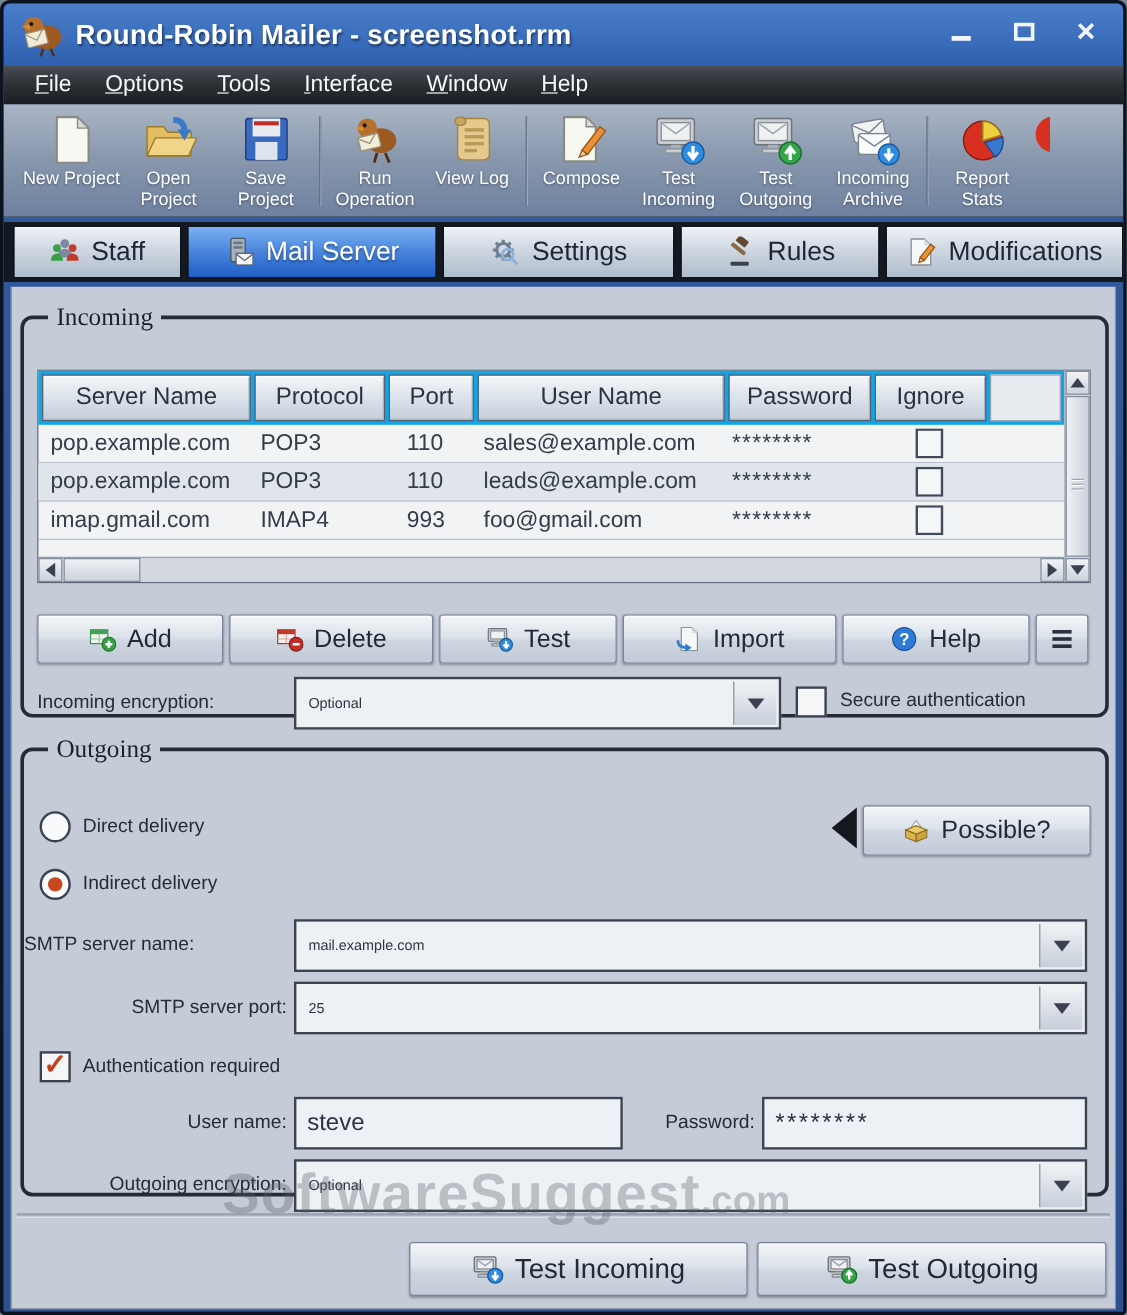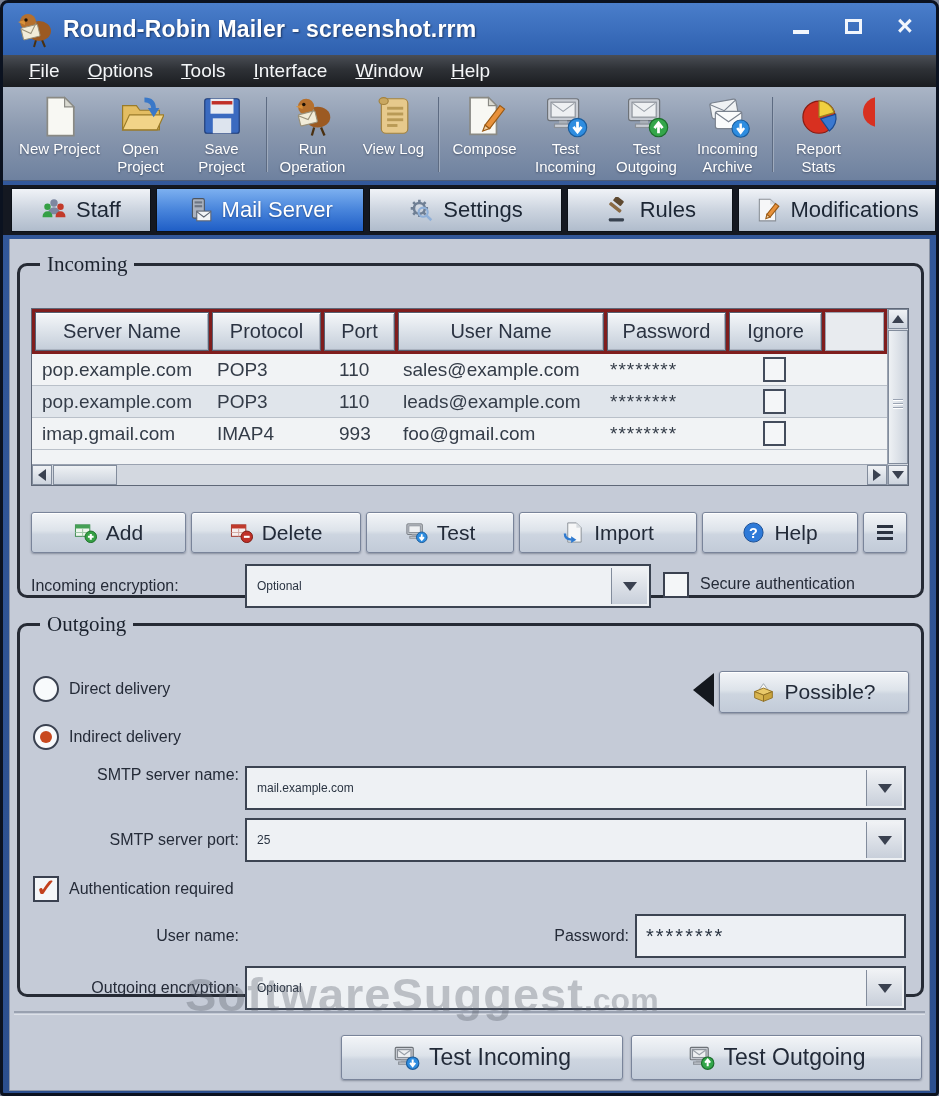--- a/index.html
+++ b/index.html
@@ -65,21 +65,21 @@
   fieldset.groupbox {
     position:absolute; left:7px; width:907px; min-width:0;
     border:3px solid #262b35; border-radius:10px; background:transparent;
   }
   fieldset.groupbox legend { font-size:21px; color:#1b222e; padding:0 7px; margin-left:20px;font-family:Liberation Serif, serif; }
   #incoming-group { top:13px; height:346px; }
   #outgoing-group { top:373px; height:385px; }
 
   
   .mailtable { position:absolute; left:11px; top:31px; width:878px; height:178px; border:1px solid #5f6878; background:#f1f3f5; }
-  .thead { position:absolute; left:0; top:0; right:21px; height:45px; background:#7f1d1d; display:flex; gap:3px; padding:3px; }
+  .thead { position:absolute; left:0; top:0; right:21px; height:45px; background:#0ea5e9; display:flex; gap:3px; padding:3px; }
   .th {
     background:linear-gradient(180deg,#f5f7f9 0%,#dde3ea 48%,#c4cdd9 100%);
     border:1px solid #566071; box-shadow:inset 0 1px 0 #fff, inset -1px -1px 0 #aab2bf;
     color:#2b3342; font-size:20px; display:flex; align-items:center; justify-content:center;
   }
   .th-filler { flex:1; background:#e8ebef; border:1px solid #9aa2af; }
   .trow { position:absolute; left:0; right:21px; height:32px; display:flex; align-items:center; border-bottom:1px solid #b9c0c9; font-size:19px; color:#343c48; }
   .trow.alt { background:#e0e5eb; }
   .cell { overflow:hidden; white-space:nowrap; }
   .c-server { width:177px; padding-left:10px; }
@@ -519,21 +519,21 @@
           <polygon points="23,12 23,19 13,23 13,16" fill="#c9a43e" stroke="#8d6c1f"></polygon>
         </svg>
         <span>Possible?</span>
       </div>
 
       <div class="radio checked" style="position:absolute; left:13px; top:87px">
           <span class="dot"></span>
         </div>
       <div class="form-label" style="left:49px; top:78px">Indirect delivery</div>
 
-      <div class="form-label" style="left:0; top:116px; width:219px; text-align:right">SMTP server name:</div>
+      <div class="form-label" style="left:0; top:129px; width:219px; text-align:left">SMTP server name:</div>
       <div class="combo" style="left:225px; top:129px; width:661px">
         <div class="combo-text">mail.example.com</div>
         <div class="combo-arrow">
             <span class="tri tri-down"></span>
           </div>
       </div>
 
       <div class="form-label" style="left:0; top:181px; width:219px; text-align:right">SMTP server port:</div>
       <div class="combo" style="left:225px; top:181px; width:661px">
         <div class="combo-text">25</div>
@@ -541,20 +541,21 @@
             <span class="tri tri-down"></span>
           </div>
       </div>
 
       <div class="checkbox checked" style="position:absolute; left:13px; top:239px">
           <span class="mark">✓</span>
         </div>
       <div class="form-label" style="left:49px; top:230px">Authentication required</div>
 
       <div class="form-label" style="left:0; top:277px; width:219px; text-align:right">User name:</div>
+      <input class="textfield" style="left: 225px; top: 277px; width: 274px;" value="steve">
       <div class="form-label" style="left:505px; top:277px; width:104px; text-align:right">Password:</div>
       <input class="textfield" style="left: 615px; top: 277px; width: 271px; letter-spacing: 2px;" value="********">
 
       <div class="form-label" style="left:0; top:329px; width:219px; text-align:right">Outgoing encryption:</div>
       <div class="combo" style="left:225px; top:329px; width:661px">
         <div class="combo-text">Optional</div>
         <div class="combo-arrow">
             <span class="tri tri-down"></span>
           </div>
       </div>

